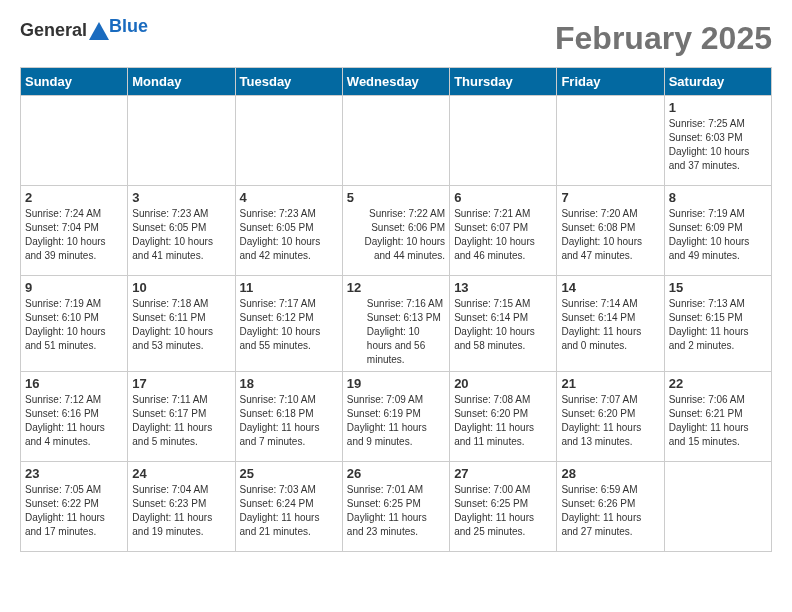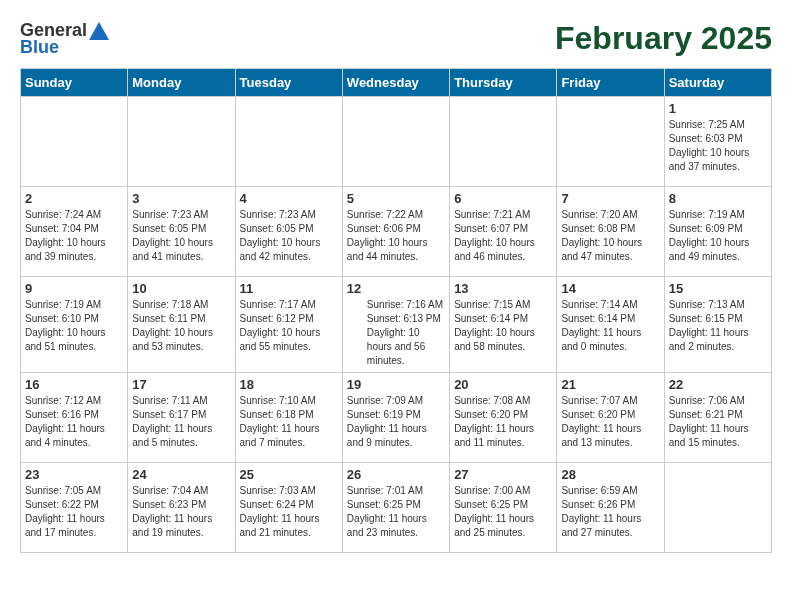--- a/index.html
+++ b/index.html
@@ -11,31 +11,30 @@
       padding: 20px;
     }
     .header-area {
       display: flex;
       justify-content: space-between;
       align-items: flex-start;
       margin-bottom: 10px;
     }
     .logo {
       display: flex;
-      flex-direction: column;
       align-items: flex-start;
       justify-content: center;
     }
     .title-area {
       text-align: right;
     }
     .calendar-title {
       font-size: 32px;
       font-weight: bold;
-      color: #14532d;
+      color: #737373;
     }
     .calendar-subtitle {
       font-size: 16px;
       color: #555;
     }
     .calendar {
       width: 100%;
       border-collapse: collapse;
       border: 1px solid #ccc;
     }
@@ -130,21 +129,21 @@
 Daylight: 10 hours and 41 minutes.</div>
         </td>
         <td>
           <span class="day-number">4</span>
           <div class="day-info" style="white-space: pre-line;">Sunrise: 7:23 AM
 Sunset: 6:05 PM
 Daylight: 10 hours and 42 minutes.</div>
         </td>
         <td>
           <span class="day-number">5</span>
-          <div class="day-info" style="white-space: pre-line;">Sunrise: 7:22 AM
+          <div class="day-info" style="white-space: pre-line; text-align: right;">Sunrise: 7:22 AM
 Sunset: 6:06 PM
 Daylight: 10 hours and 44 minutes.</div>
         </td>
         <td>
           <span class="day-number">6</span>
           <div class="day-info" style="white-space: pre-line;">Sunrise: 7:21 AM
 Sunset: 6:07 PM
 Daylight: 10 hours and 46 minutes.</div>
         </td>
         <td>

